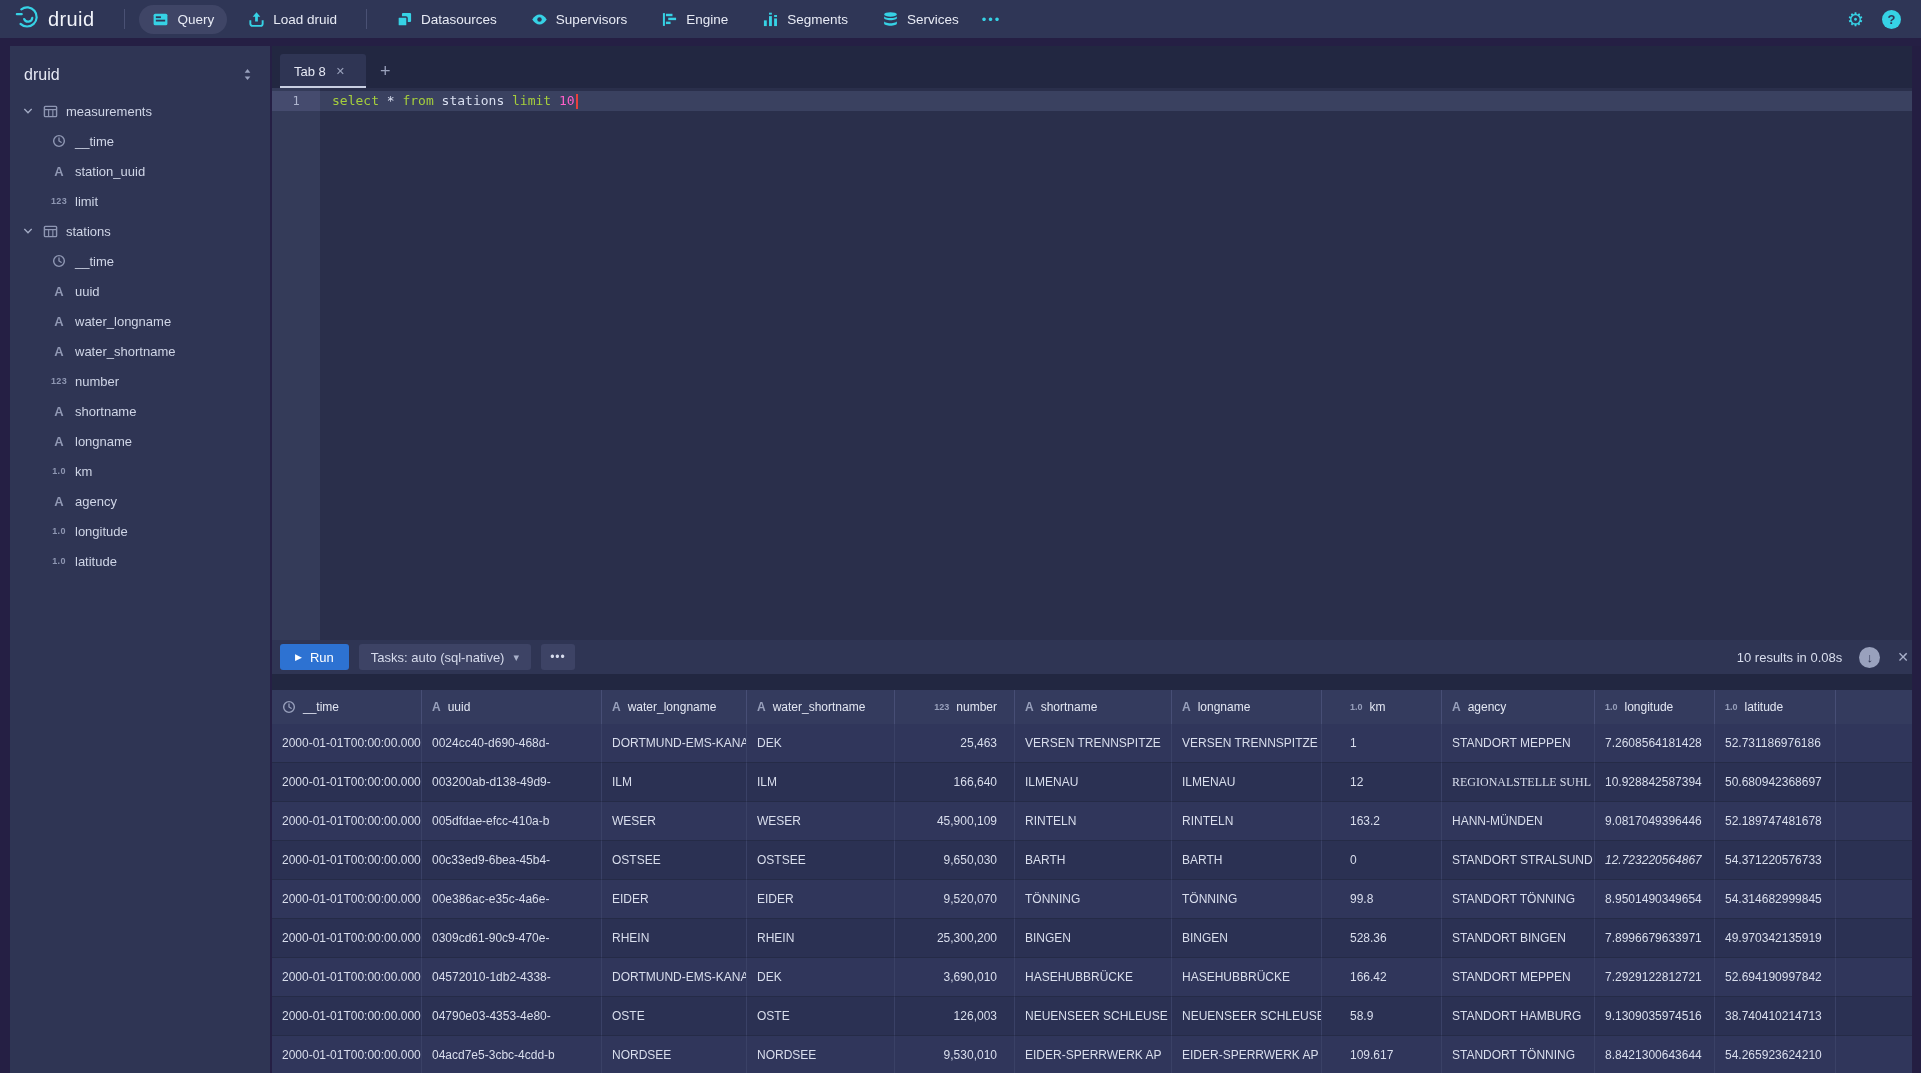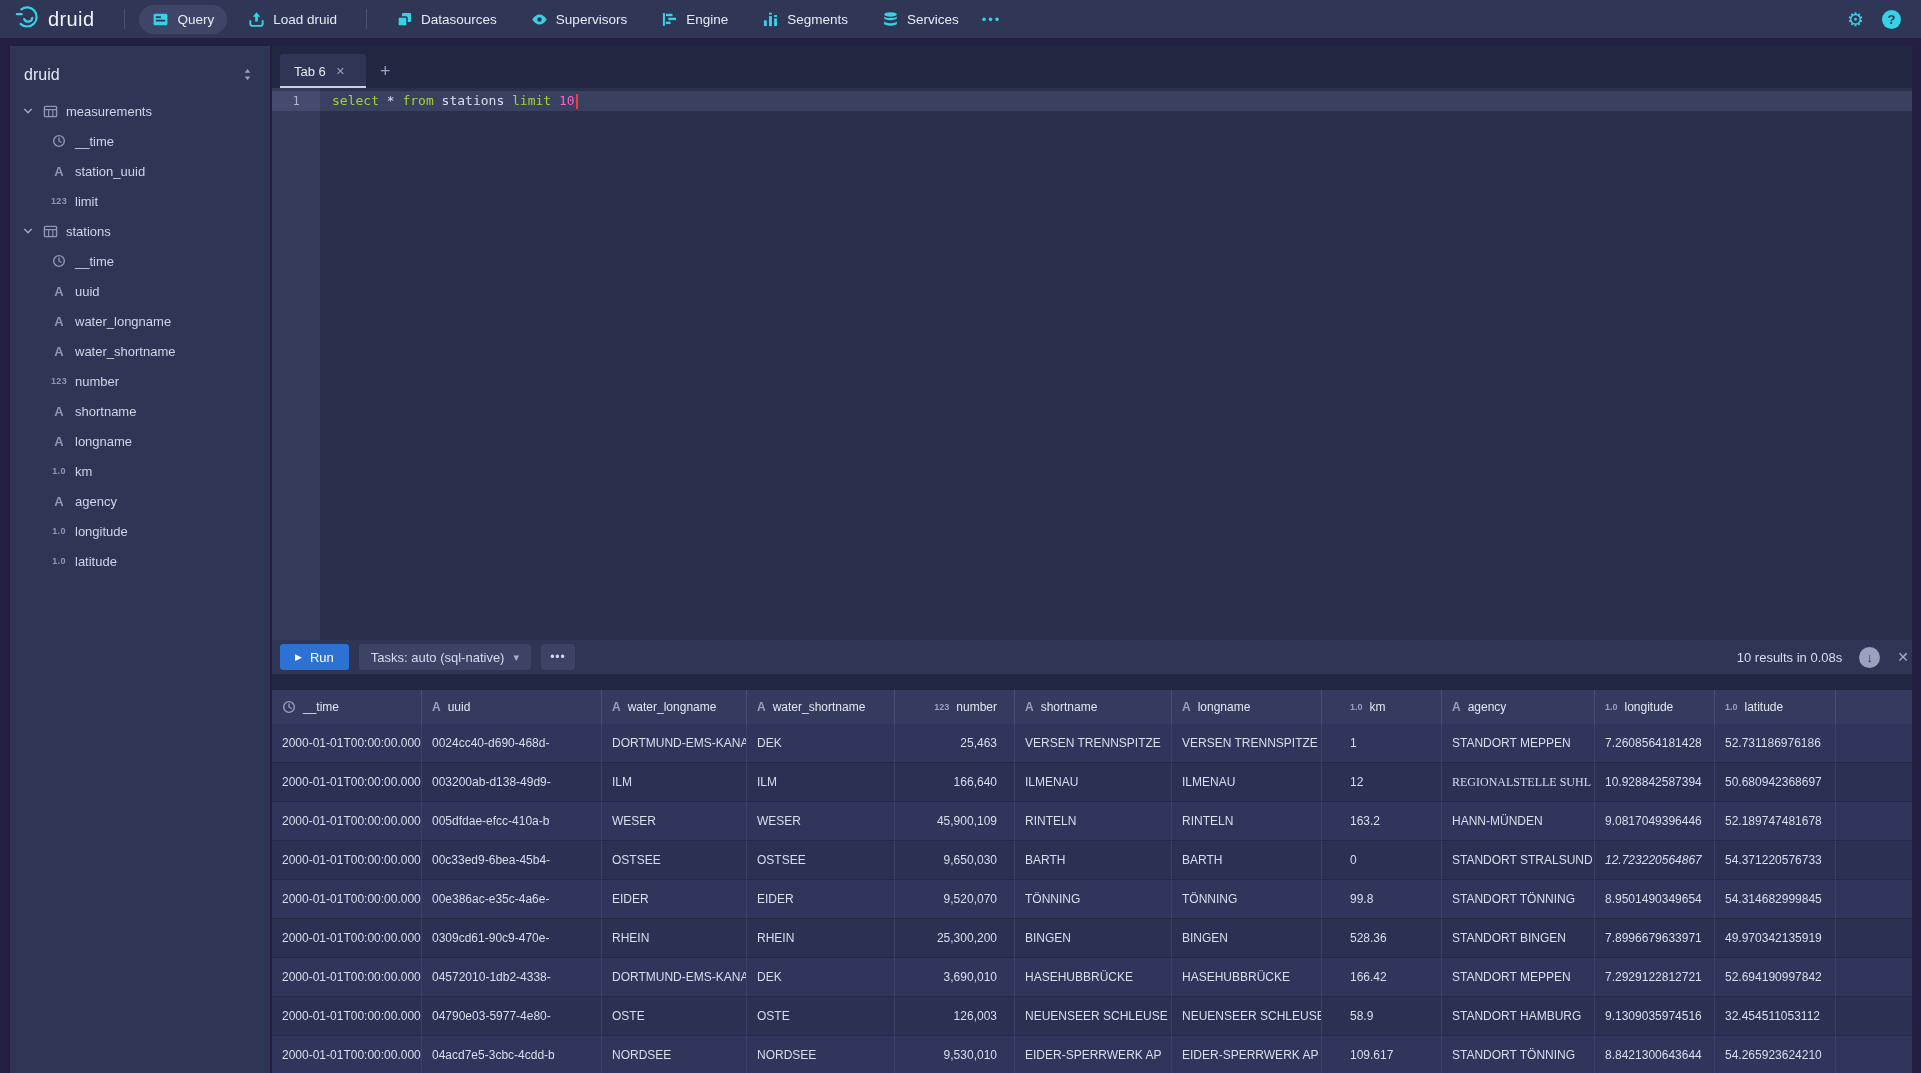--- a/index.html
+++ b/index.html
@@ -301,21 +301,21 @@
         <span class="ticon ticon-num">1.0</span>
         <span class="tlabel">latitude</span>
       </div>
     </div>
 </div>
 
 <div class="main">
 
   <div class="tabbar">
     <div class="tab">
-      <span>Tab 6</span>
+      <span>Tab 8</span>
       <span class="tab-close">✕</span>
     </div>
     <span class="tab-plus">+</span>
   </div>
 
   <div class="editor">
     <div class="gutter-col"></div>
     <div class="code-line">
       <span class="gutter-cell">1</span>
       <span class="code-text" id="sql-code"><span class="tok-keyword">select</span><span class="tok-plain"> </span><span class="tok-operator">*</span><span class="tok-plain"> </span><span class="tok-keyword">from</span><span class="tok-plain"> stations </span><span class="tok-keyword">limit</span><span class="tok-plain"> </span><span class="tok-number">10</span><span class="cursor-caret"></span></span>
@@ -510,30 +510,30 @@
           <div class="t-cell" style="width: 157px;">HASEHUBBRÜCKE</div>
           <div class="t-cell" style="width: 150px;">HASEHUBBRÜCKE</div>
           <div class="t-cell cell-km" style="width: 120px;">166.42</div>
           <div class="t-cell" style="width: 153px;">STANDORT MEPPEN</div>
           <div class="t-cell" style="width: 120px;">7.2929122812721</div>
           <div class="t-cell" style="width: 121px;">52.694190997842</div>
           <div class="t-cell filler"></div>
         </div>
         <div class="t-row">
           <div class="t-cell" style="width: 150px;">2000-01-01T00:00:00.000Z</div>
-          <div class="t-cell" style="width: 180px;">04790e03-5977-4e80-</div>
+          <div class="t-cell" style="width: 180px;">04790e03-4353-4e80-</div>
           <div class="t-cell" style="width: 145px;">OSTE</div>
           <div class="t-cell" style="width: 148px;">OSTE</div>
           <div class="t-cell cell-right" style="width: 120px;">126,003</div>
           <div class="t-cell" style="width: 157px;">NEUENSEER SCHLEUSE</div>
           <div class="t-cell" style="width: 150px;">NEUENSEER SCHLEUSE</div>
           <div class="t-cell cell-km" style="width: 120px;">58.9</div>
           <div class="t-cell" style="width: 153px;">STANDORT HAMBURG</div>
           <div class="t-cell" style="width: 120px; text-align: right;">9.1309035974516</div>
-          <div class="t-cell" style="width: 121px;">32.454511053112</div>
+          <div class="t-cell" style="width: 121px;">38.740410214713</div>
           <div class="t-cell filler"></div>
         </div>
         <div class="t-row">
           <div class="t-cell" style="width: 150px;">2000-01-01T00:00:00.000Z</div>
           <div class="t-cell" style="width: 180px;">04acd7e5-3cbc-4cdd-b</div>
           <div class="t-cell" style="width: 145px;">NORDSEE</div>
           <div class="t-cell" style="width: 148px;">NORDSEE</div>
           <div class="t-cell cell-right" style="width: 120px;">9,530,010</div>
           <div class="t-cell" style="width: 157px;">EIDER-SPERRWERK AP</div>
           <div class="t-cell" style="width: 150px;">EIDER-SPERRWERK AP</div>

